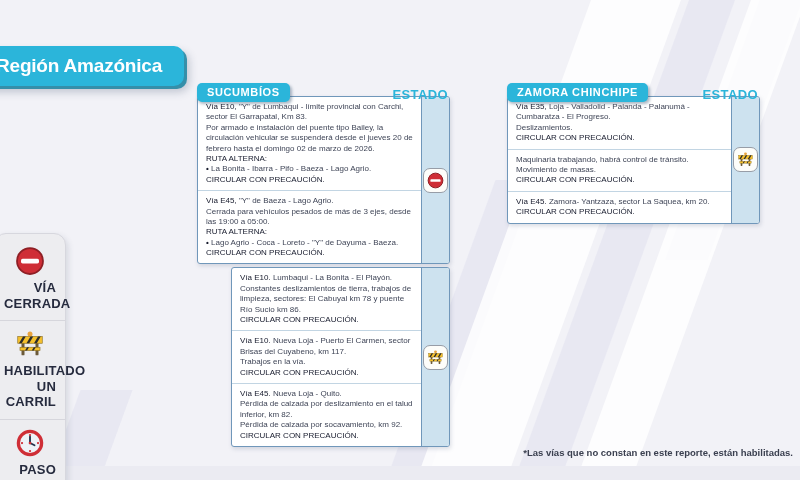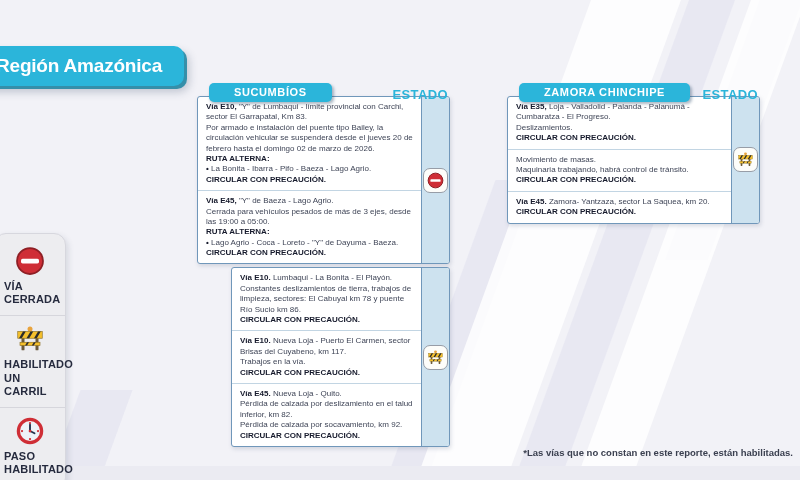--- a/index.html
+++ b/index.html
@@ -30,49 +30,49 @@
     position:absolute;left:-6px;top:233px;width:70px;z-index:2;
     background:#ededf0;border:1px solid #d7d7de;border-radius:12px;
     box-shadow:2px 3px 6px rgba(50,60,90,.15);
     padding:4px 0;
   }
   .legend-item{display:flex;flex-direction:column;align-items:center;padding:8px 2px 9px;}
   .legend-item + .legend-item{border-top:1px solid #d6d6dc;}
   .legend-icon{width:30px;height:30px;}
   .legend-icon svg{width:30px;height:30px;display:block;}
   .legend-label{
-    margin-top:4px;font-size:11px;font-weight:bold;color:#262b3e;
-    text-align:left;line-height:1.2;letter-spacing:.2px;width:52px;
+    margin-top:4px;font-size:13px;font-weight:bold;color:#262b3e;
+    text-align:right;line-height:1.2;letter-spacing:.2px;width:52px;
   }
 
   
   .panel{position:absolute;width:253px;z-index:2;}
   .panel-sucumbios{left:197px;top:82px;}
   .panel-zamora{left:507px;top:82px;}
   .panel-tab{
     position:relative;z-index:2;display:inline-block;
     background:#2bb5da;color:#fff;font-size:11px;font-weight:bold;
-    letter-spacing:.6px;padding:0 25px;height:19px;line-height:19px;
-    border-radius:5px;box-shadow:1.5px 2px 3px rgba(50,80,110,.4);margin-left:12px;
+    letter-spacing:.6px;padding:0 10px;height:19px;line-height:19px;
+    border-radius:5px;box-shadow:1.5px 2px 3px rgba(50,80,110,.4);
   }
   .estado-label{
     position:absolute;right:2px;top:5px;z-index:2;
     color:#2bb5da;font-size:13px;font-weight:bold;letter-spacing:.4px;
   }
   .panel-groups{position:relative;z-index:1;margin-top:-6px;}
   .status-box{
     display:flex;background:#ffffff;border:1px solid #7097ba;border-radius:3px;
     overflow:hidden;box-shadow:1px 2px 4px rgba(60,80,110,.18);
   }
   .status-box + .status-box{margin-top:3px;margin-left:34px;}
   .entries{flex:1;min-width:0;}
   .entry{padding:5px 7px 5px 8px;}
   .entry + .entry{border-top:1px solid #c2d5e3;}
   .line{font-size:8px;line-height:1.3;color:#3f4557;}
-  .line .b{font-weight:bold;color:#161a2c;}
+  .line .b{font-weight:normal;color:#161a2c;}
   .bullet{font-weight:bold;color:#161a2c;}
   .estado-strip{
     width:27px;flex:0 0 27px;background:#cde2ef;border-left:1px solid #7097ba;
     display:flex;align-items:center;justify-content:center;
   }
   .badge{
     width:25px;height:25px;background:#fdfdfa;border:1.5px solid #979da7;
     border-radius:7px;display:flex;align-items:center;justify-content:center;
     box-sizing:border-box;
   }
@@ -212,22 +212,22 @@
     </div></div>
 <div class="panel panel-zamora"><div class="panel-tab">ZAMORA CHINCHIPE</div><div class="estado-label">ESTADO</div><div class="panel-groups">
       <div class="status-box">
         <div class="entries">
           <div class="entry">
             <div class="line"><span class="b">Vía E35,</span><span> Loja - Valladolid - Palanda - Palanumá - Cumbaratza - El Progreso.</span></div>
             <div class="line"><span>Deslizamientos.</span></div>
             <div class="line"><span class="b">CIRCULAR CON PRECAUCIÓN.</span></div>
           </div>
           <div class="entry">
+            <div class="line"><span>Maquinaria trabajando, habrá control de tránsito.</span></div>
             <div class="line"><span>Movimiento de masas.</span></div>
-            <div class="line"><span>Maquinaria trabajando, habrá control de tránsito.</span></div>
             <div class="line"><span class="b">CIRCULAR CON PRECAUCIÓN.</span></div>
           </div>
           <div class="entry">
             <div class="line"><span class="b">Vía E45.</span><span> Zamora- Yantzaza, sector La Saquea, km 20.</span></div>
             <div class="line"><span class="b">CIRCULAR CON PRECAUCIÓN.</span></div>
           </div>
         </div>
         <div class="estado-strip">
           <div class="badge">
             <span>

